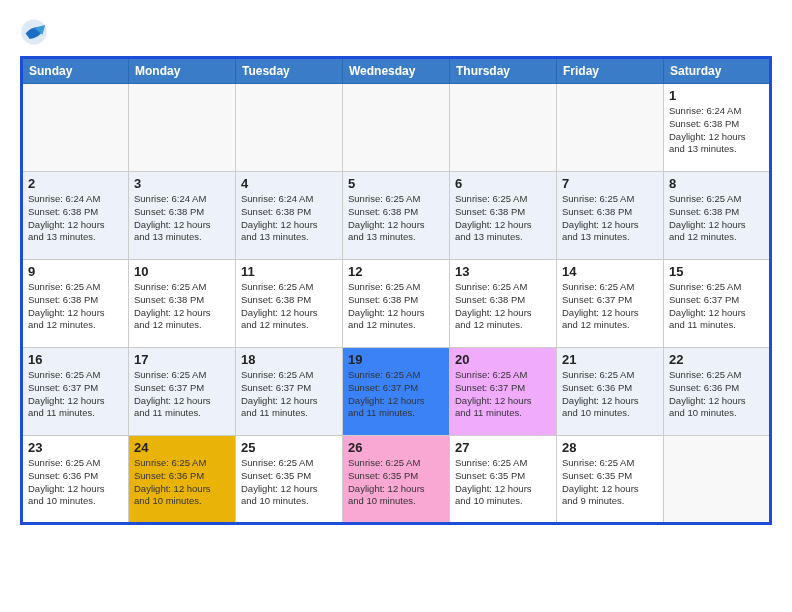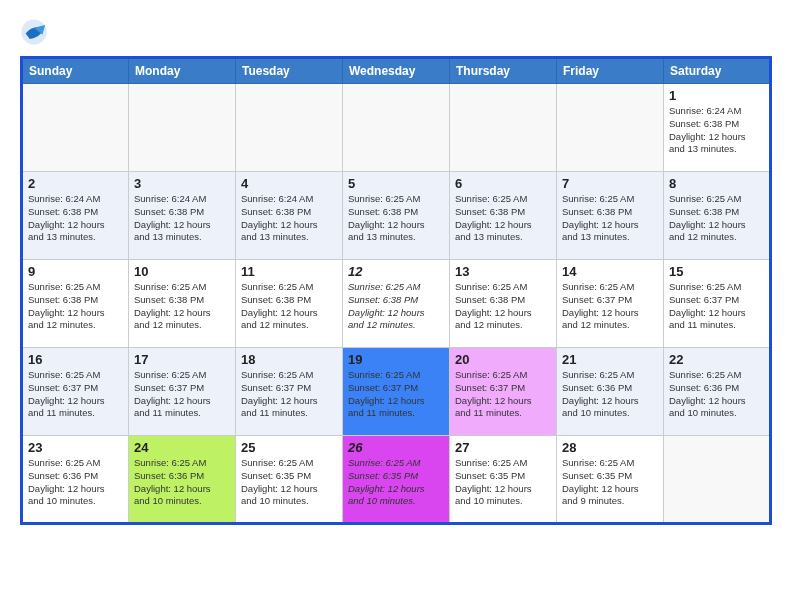--- a/index.html
+++ b/index.html
@@ -205,21 +205,21 @@
 Daylight: 12 hours
 and 12 minutes.</div>
           </td>
           <td style="background: rgb(255, 255, 255);">
             <span class="day-number">11</span>
             <div class="day-info" style="white-space: pre-line;">Sunrise: 6:25 AM
 Sunset: 6:38 PM
 Daylight: 12 hours
 and 12 minutes.</div>
           </td>
-          <td style="background: rgb(255, 255, 255); font-style: italic;">
+          <td style="background: rgb(255, 255, 255);">
             <span class="day-number">12</span>
             <div class="day-info" style="white-space: pre-line;">Sunrise: 6:25 AM
 Sunset: 6:38 PM
 Daylight: 12 hours
 and 12 minutes.</div>
           </td>
           <td style="background: rgb(255, 255, 255);">
             <span class="day-number">13</span>
             <div class="day-info" style="white-space: pre-line;">Sunrise: 6:25 AM
 Sunset: 6:38 PM
@@ -293,35 +293,35 @@
           </td>
         </tr>
         <tr>
           <td style="background: rgb(255, 255, 255);">
             <span class="day-number">23</span>
             <div class="day-info" style="white-space: pre-line;">Sunrise: 6:25 AM
 Sunset: 6:36 PM
 Daylight: 12 hours
 and 10 minutes.</div>
           </td>
-          <td style="background: #bef264; margin-left: 40px;">
+          <td style="background: #eab308; margin-left: 40px;">
             <span class="day-number">24</span>
             <div class="day-info" style="white-space: pre-line;">Sunrise: 6:25 AM
 Sunset: 6:36 PM
 Daylight: 12 hours
 and 10 minutes.</div>
           </td>
           <td style="background: rgb(255, 255, 255);">
             <span class="day-number">25</span>
             <div class="day-info" style="white-space: pre-line;">Sunrise: 6:25 AM
 Sunset: 6:35 PM
 Daylight: 12 hours
 and 10 minutes.</div>
           </td>
-          <td style="background: #d946ef; font-style: italic;">
+          <td style="background: #f9a8d4;">
             <span class="day-number">26</span>
             <div class="day-info" style="white-space: pre-line;">Sunrise: 6:25 AM
 Sunset: 6:35 PM
 Daylight: 12 hours
 and 10 minutes.</div>
           </td>
           <td style="background: rgb(255, 255, 255);">
             <span class="day-number">27</span>
             <div class="day-info" style="white-space: pre-line;">Sunrise: 6:25 AM
 Sunset: 6:35 PM

